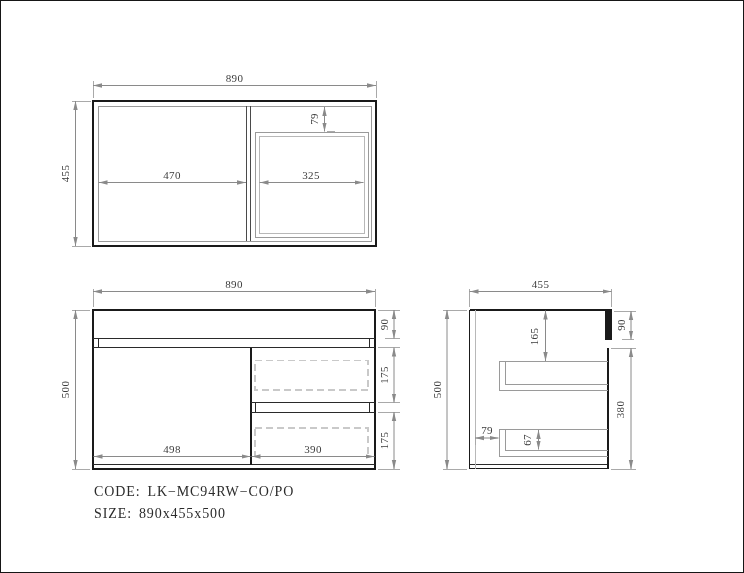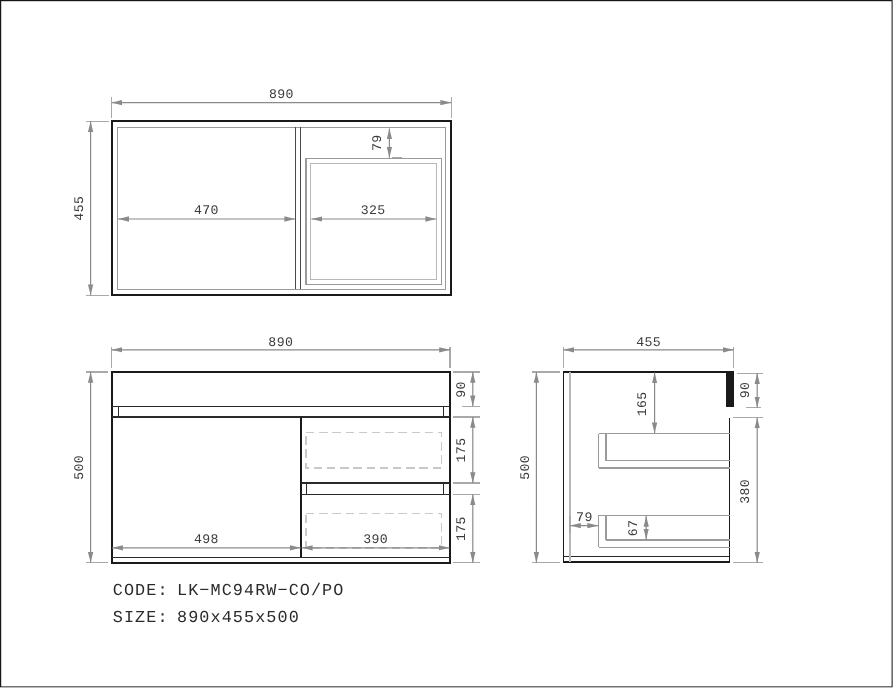--- a/index.html
+++ b/index.html
@@ -1,21 +1,21 @@
 <!DOCTYPE html>
 <html><head>
 <meta charset="utf-8">
 <style>
   html,body{margin:0;padding:0;background:#fff;}
   #sheet{
     position:relative;
     width:742px;height:571px;
     border:1px solid #161616;
     background:#ffffff;
-    font-family:Liberation Mono, monospace;
+    font-family:Liberation Serif, serif;
     overflow:hidden;
   }
   svg{position:absolute;left:0;top:0;}
   .struct{shape-rendering:crispEdges;}
   .dimline{stroke:#8a8a8a;stroke-width:1;fill:none;}
   .extline{stroke:#a9a9a9;stroke-width:1;fill:none;shape-rendering:crispEdges;}
   .dimtext{fill:#3d3d3d;font-size:11px;letter-spacing:0.3px;}
   .footertext{fill:#2b2b2b;font-size:14px;letter-spacing:0.9px;}
 </style>
 </head>

